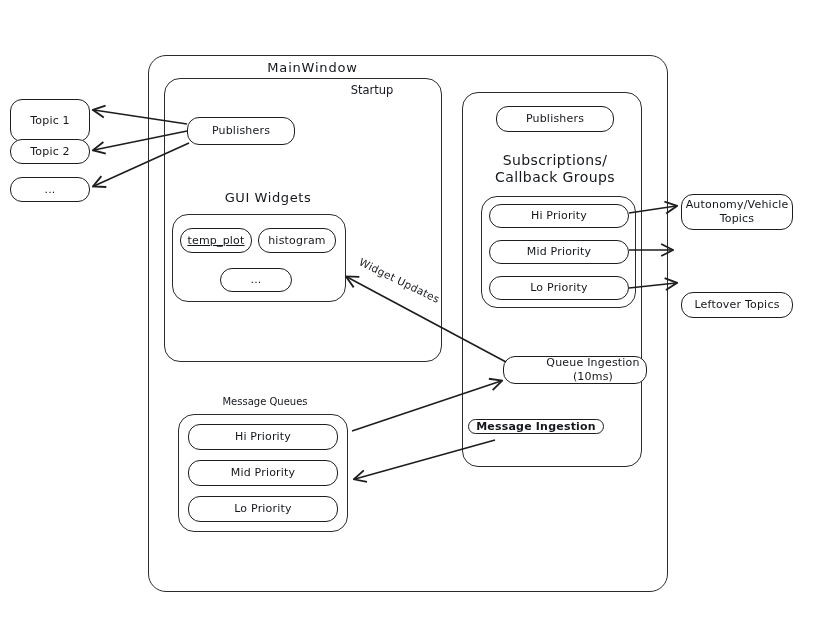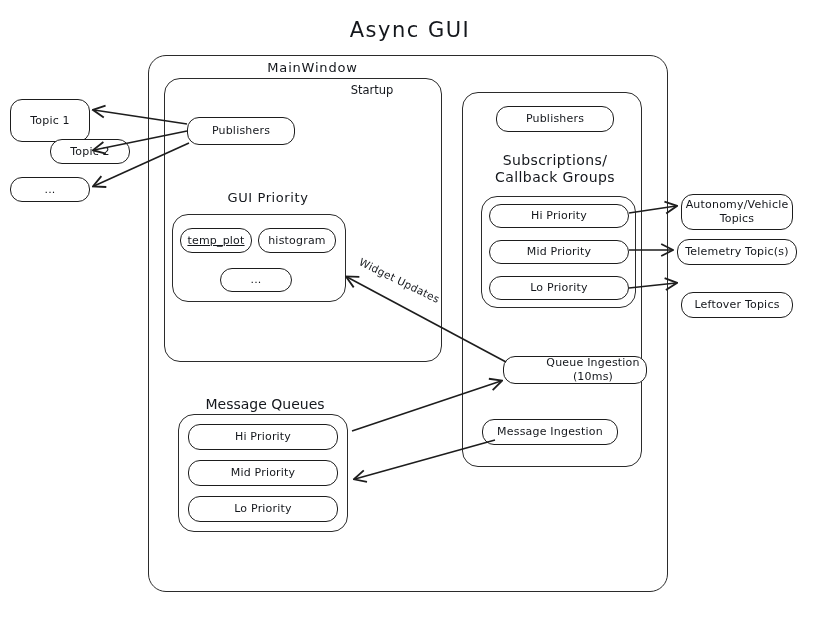--- a/index.html
+++ b/index.html
@@ -91,64 +91,62 @@
     letter-spacing: .3px;
     z-index: 7;
     white-space: nowrap;
   }
 </style>
 </head>
 <body>
 
 <div id="canvas">
 
-  <div class="title" style="left:260px; top:18px; width:300px;">Async  GUI</div>
 
   <div class="container outer" style="left:148px; top:55px; width:520px; height:537px;"></div>
 
   <div class="grouplabel" style="left:205px; top:60px; width:215px; font-size:13px; letter-spacing:.8px;">MainWindow</div>
   <div class="container level2" style="left:164px; top:78px; width:278px; height:284px;"></div>
 
   <div class="box" style="left:187px; top:117px; width:108px; height:28px;">Publishers</div>
 
   <div class="grouplabel" style="left:320px; top:84px; width:104px; font-size:11.5px;">Startup</div>
 
-  <div class="grouplabel" style="left:188px; top:190px; width:160px; font-size:13px; letter-spacing:.6px;">GUI Priority</div>
+  <div class="grouplabel" style="left:188px; top:190px; width:160px; font-size:13px; letter-spacing:.6px;">GUI Widgets</div>
   <div class="container level3" style="left:172px; top:214px; width:174px; height:88px;"></div>
   <div class="box" style="left:180px; top:228px; width:72px; height:25px;text-decoration:underline;">temp_plot</div>
   <div class="box" style="left:258px; top:228px; width:78px; height:25px;">histogram</div>
   <div class="box" style="left:220px; top:268px; width:72px; height:24px;">...</div>
 
-  <div class="grouplabel" style="left:185px; top:396px; width:160px; font-size:14px;text-align:center;">Message Queues</div>
+  <div class="grouplabel" style="left:185px; top:396px; width:160px; font-size:10px;text-align:center;">Message Queues</div>
   <div class="container level2" style="left:178px; top:414px; width:170px; height:118px;"></div>
   <div class="box" style="left:188px; top:424px; width:150px; height:26px;">Hi Priority</div>
   <div class="box" style="left:188px; top:460px; width:150px; height:26px;">Mid Priority</div>
   <div class="box" style="left:188px; top:496px; width:150px; height:26px;">Lo Priority</div>
 
   <div class="container level2" style="left:462px; top:92px; width:180px; height:375px;"></div>
 
   <div class="box" style="left:496px; top:106px; width:118px; height:26px;">Publishers</div>
 
   <div class="grouplabel" style="left:480px; top:152px; width:150px; font-size:14px; letter-spacing:.4px;">Subscriptions/
 Callback Groups</div>
   <div class="container level3" style="left:481px; top:196px; width:155px; height:112px;"></div>
   <div class="box" style="left:489px; top:204px; width:140px; height:24px;">Hi Priority</div>
   <div class="box" style="left:489px; top:240px; width:140px; height:24px;">Mid Priority</div>
   <div class="box" style="left:489px; top:276px; width:140px; height:24px;">Lo Priority</div>
 
   <div class="box" style="left:503px; top:356px; width:144px; height:28px;padding-left:40px;">Queue Ingestion (10ms)</div>
-  <div class="box" style="left:482px; top:419px; width:136px; height:26px;">Message Ingestion</div>
+  <div class="box" style="left:468px; top:419px; width:136px; height:15px;font-weight:bold;">Message Ingestion</div>
 
   <div class="box" style="left:10px; top:99px; width:80px; height:43px;">Topic 1</div>
-  <div class="box" style="left:10px; top:139px; width:80px; height:25px;margin-left:40px;">Topic 2</div>
+  <div class="box" style="left:10px; top:139px; width:80px; height:25px;">Topic 2</div>
   <div class="box" style="left:10px; top:177px; width:80px; height:25px;">...</div>
 
   <div class="box" style="left:681px; top:194px; width:112px; height:36px; white-space:pre-line;">Autonomy/Vehicle
 Topics</div>
-  <div class="box" style="left:677px; top:239px; width:120px; height:26px;">Telemetry Topic(s)</div>
   <div class="box" style="left:681px; top:292px; width:112px; height:26px;">Leftover Topics</div>
 
   <div class="edgelabel" style="left:360px; top:255px; transform:rotate(26deg); transform-origin:left center;">Widget Updates</div>
 
   <svg class="edges" viewBox="0 0 821 634">
     <defs>
       <marker id="ah" viewBox="0 0 12 12" refX="10" refY="6" markerWidth="9" markerHeight="9" orient="auto-start-reverse">
         <path d="M 1 1 L 11 6 L 1 11" fill="none" stroke="#1d1d1d" stroke-width="1.5"></path>
       </marker>
     </defs>

